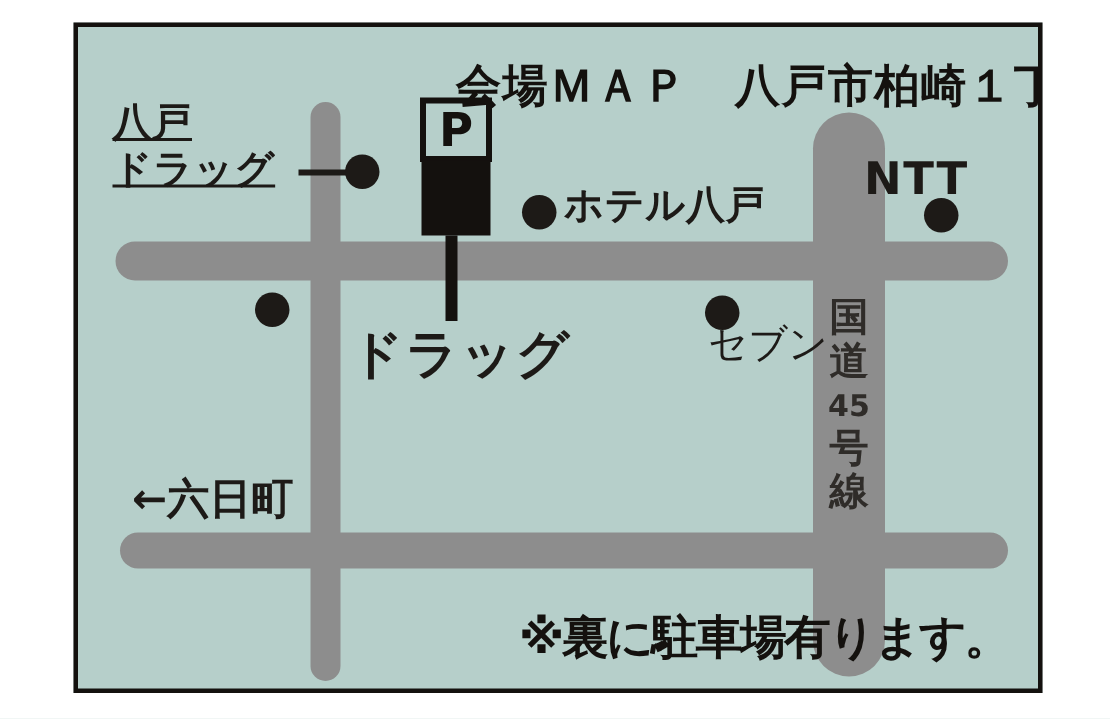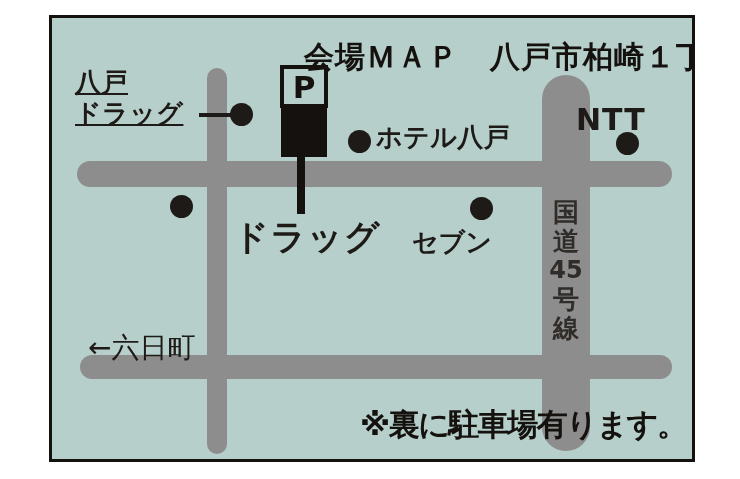--- a/index.html
+++ b/index.html
@@ -23,33 +23,33 @@
     border:4px solid #14110e;display:flex;align-items:center;justify-content:center;
     font-size:31px;font-weight:700;color:#14110e;
   }
   .building{position:absolute;left:229px;top:89px;width:46px;height:50px;background:#14110e;}
   .pole{position:absolute;left:245px;top:139px;width:8px;height:57px;background:#14110e;z-index:4;}
   .connector{position:absolute;left:147px;top:95px;width:35px;height:4px;background:#1d1a17;}
   .destination{
     position:absolute;left:175px;top:196px;width:160px;text-align:center;
     font-size:35px;font-weight:900;line-height:46px;letter-spacing:1px;white-space:pre;z-index:4;
   }
-  .seven{position:absolute;left:360px;top:210px;width:140px;text-align:left;
-    font-size:26px;font-weight:700;line-height:28px;white-space:pre;}
+  .seven{position:absolute;left:360px;top:198px;width:140px;text-align:right;
+    font-size:26px;font-weight:400;line-height:28px;white-space:pre;}
   .route45{
     position:absolute;left:489px;top:180px;width:50px;display:flex;flex-direction:column;
     align-items:center;z-index:3;color:#2f2c29;font-weight:600;
   }
   .route45 .ch{height:29px;line-height:29px;font-size:26px;text-align:center;}
-  .route45 .ch.num{font-size:24px;letter-spacing:0;}
+  .route45 .ch.num{font-size:20px;letter-spacing:0;}
   .note{
     position:absolute;left:294px;top:386px;font-size:31px;font-weight:600;
-    letter-spacing:-1.5px;white-space:pre;z-index:5;color:#14110e;margin-left:14px;
+    letter-spacing:-1.5px;white-space:pre;z-index:5;color:#14110e;
   }
-  .muika{position:absolute;left:36px;top:311px;font-size:28px;font-weight:400;white-space:pre;}
+  .muika{position:absolute;left:36px;top:296px;font-size:28px;font-weight:700;white-space:pre;}
   .ntt{position:absolute;left:524px;top:84px;font-size:30px;font-weight:600;letter-spacing:1px;}
   .z3{z-index:3;}
 </style>
 </head>
 <body>
 
 <div class="stage">
   <div class="map-frame">
 
     <div class="title">会場ＭＡＰ　八戸市柏崎１丁目</div>

